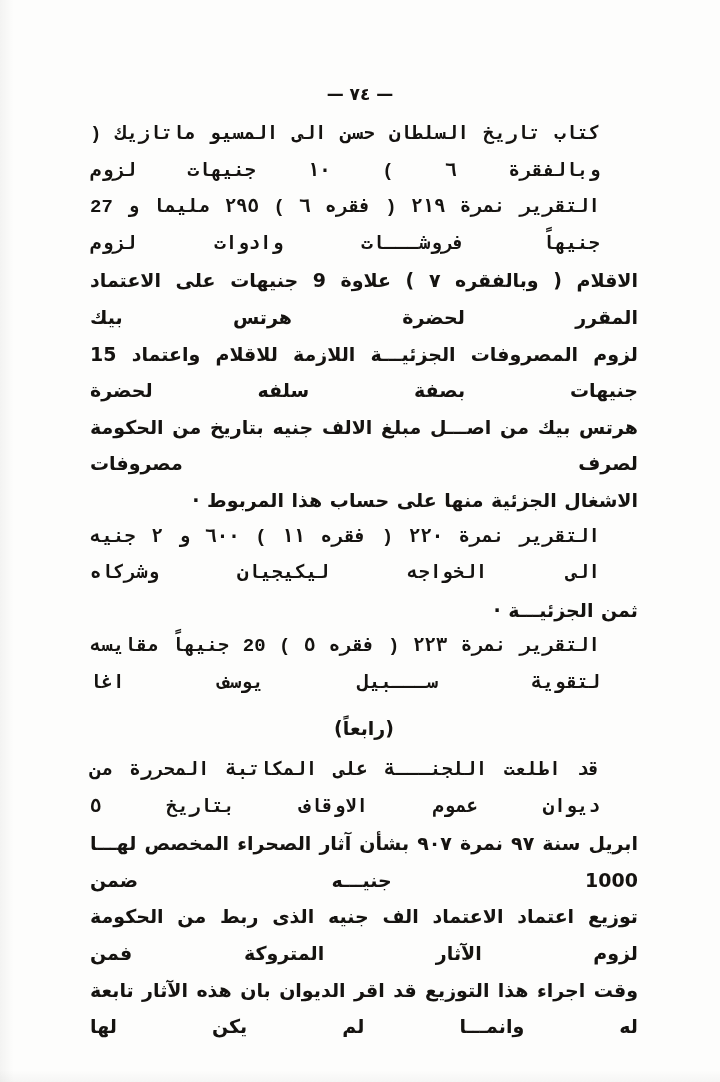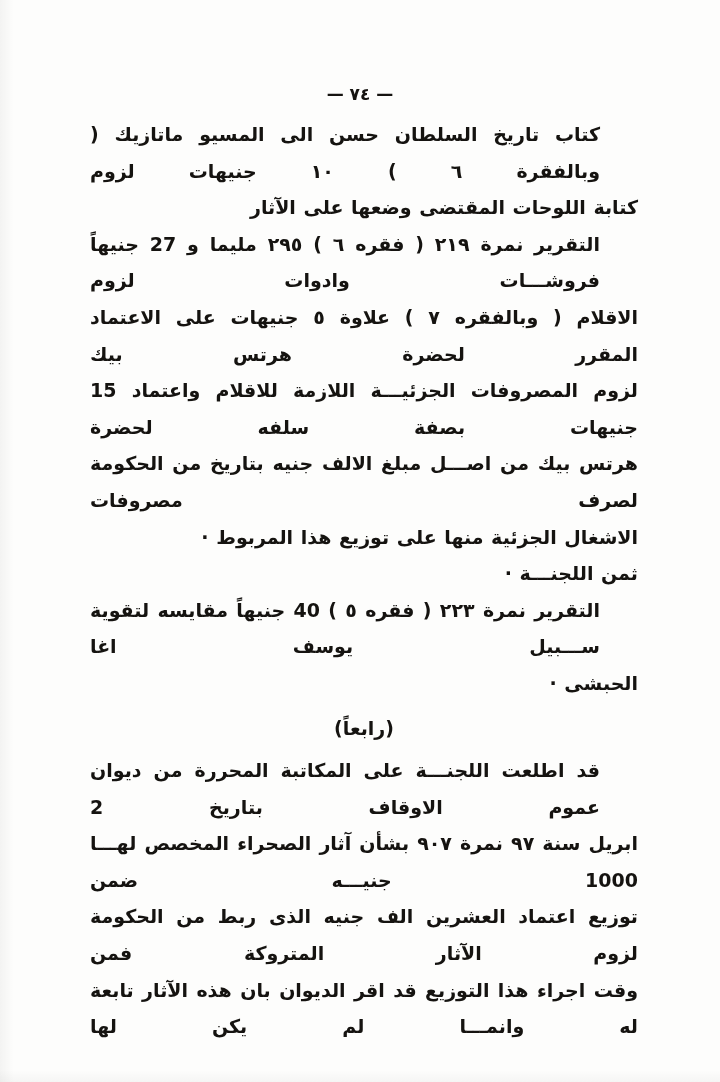--- a/index.html
+++ b/index.html
@@ -38,20 +38,21 @@
     line-height: 36.6px;
   }
   .line {
     text-align: justify;
     text-align-last: justify;
     white-space: normal;
     word-spacing: 1px;
   }
   .line.first {
     padding-right: 38px;
+    font-family: Liberation Mono, monospace;
   }
   .line.end {
     text-align-last: right;
   }
   .section-heading {
     text-align: center;
     text-align-last: center;
     margin: 8px 0 6px 0;
     font-size: 19px;
     font-weight: bold;
@@ -76,31 +77,30 @@
 <body>
 
 <div class="scan-page">
   <div class="scan-edge-left"></div>
   <div class="scan-edge-bottom"></div>
 
   <div class="page-number">— ٧٤ —</div>
 
   <div class="text-block">
     <div class="line first">كتاب تاريخ السلطان حسن الى المسيو ماتازيك ( وبالفقرة ٦ ) ١٠ جنيهات لزوم</div>
-    <div class="line end">كتابة اللوحات المقتضى وضعها على الآثار</div>
     <div class="line first">التقرير نمرة ٢١٩ ( فقره ٦ ) ٢٩٥ مليما و 27 جنيهاً فروشـــات وادوات لزوم</div>
-    <div class="line">الاقلام ( وبالفقره ٧ ) علاوة ٥ جنيهات على الاعتماد المقرر لحضرة هرتس بيك</div>
+    <div class="line">الاقلام ( وبالفقره ٧ ) علاوة 9 جنيهات على الاعتماد المقرر لحضرة هرتس بيك</div>
     <div class="line">لزوم المصروفات الجزئيـــة اللازمة للاقلام واعتماد 15 جنيهات بصفة سلفه لحضرة</div>
     <div class="line">هرتس بيك من اصـــل مبلغ الالف جنيه بتاريخ من الحكومة لصرف مصروفات</div>
-    <div class="line end">الاشغال الجزئية منها على توزيع هذا المربوط ·</div>
-    <div class="line end">ثمن اللجنـــة ·</div>
-    <div class="line first">التقرير نمرة ٢٢٣ ( فقره ٥ ) 40 جنيهاً مقايسه لتقوية ســـبيل يوسف اغا</div>
-    <div class="line end">الحبشى ·</div>
+    <div class="line end">الاشغال الجزئية منها على حساب هذا المربوط ·</div>
+    <div class="line first">التقرير نمرة ٢٢٠ ( فقره ١١ ) ٦٠٠ و ٢ جنيه الى الخواجه ليكيجيان وشركاه</div>
+    <div class="line end">ثمن الجزئيـــة ·</div>
+    <div class="line first">التقرير نمرة ٢٢٣ ( فقره ٥ ) 20 جنيهاً مقايسه لتقوية ســـبيل يوسف اغا</div>
 
     <div class="section-heading">(رابعاً)</div>
 
-    <div class="line first">قد اطلعت اللجنـــة على المكاتبة المحررة من ديوان عموم الاوقاف بتاريخ 2</div>
+    <div class="line first">قد اطلعت اللجنـــة على المكاتبة المحررة من ديوان عموم الاوقاف بتاريخ ٥</div>
     <div class="line">ابريل سنة ٩٧ نمرة ٩٠٧ بشأن آثار الصحراء المخصص لهـــا 1000 جنيـــه ضمن</div>
-    <div class="line">توزيع اعتماد العشرين الف جنيه الذى ربط من الحكومة لزوم الآثار المتروكة فمن</div>
+    <div class="line">توزيع اعتماد الاعتماد الف جنيه الذى ربط من الحكومة لزوم الآثار المتروكة فمن</div>
     <div class="line">وقت اجراء هذا التوزيع قد اقر الديوان بان هذه الآثار تابعة له وانمـــا لم يكن لها</div>
 
   </div>
 </div>
 
 </body></html>

